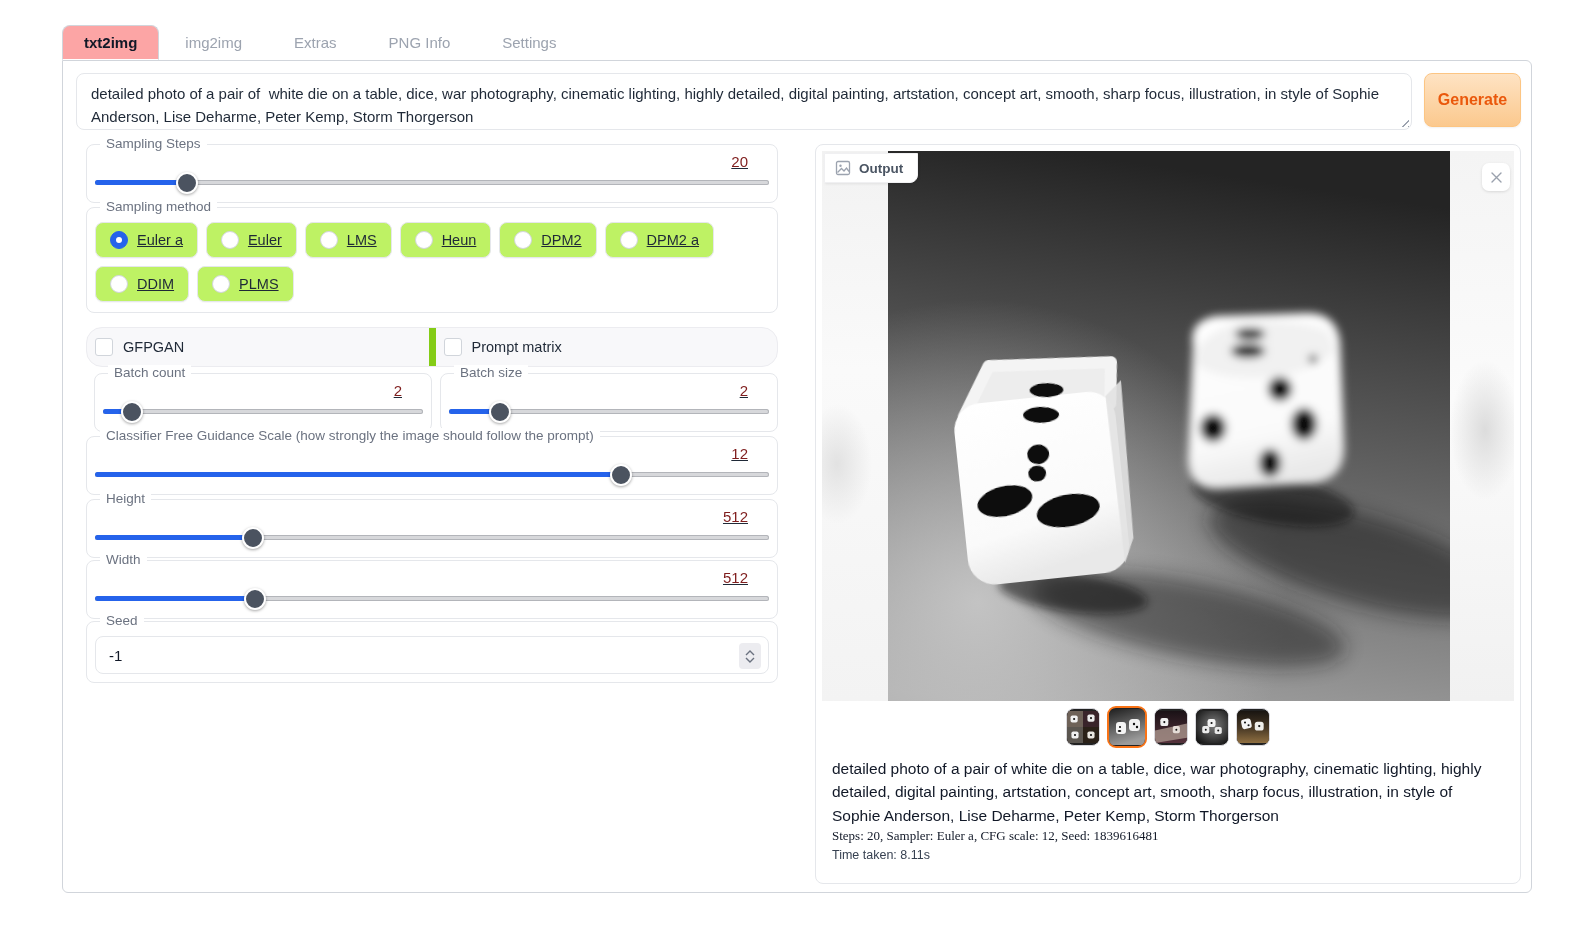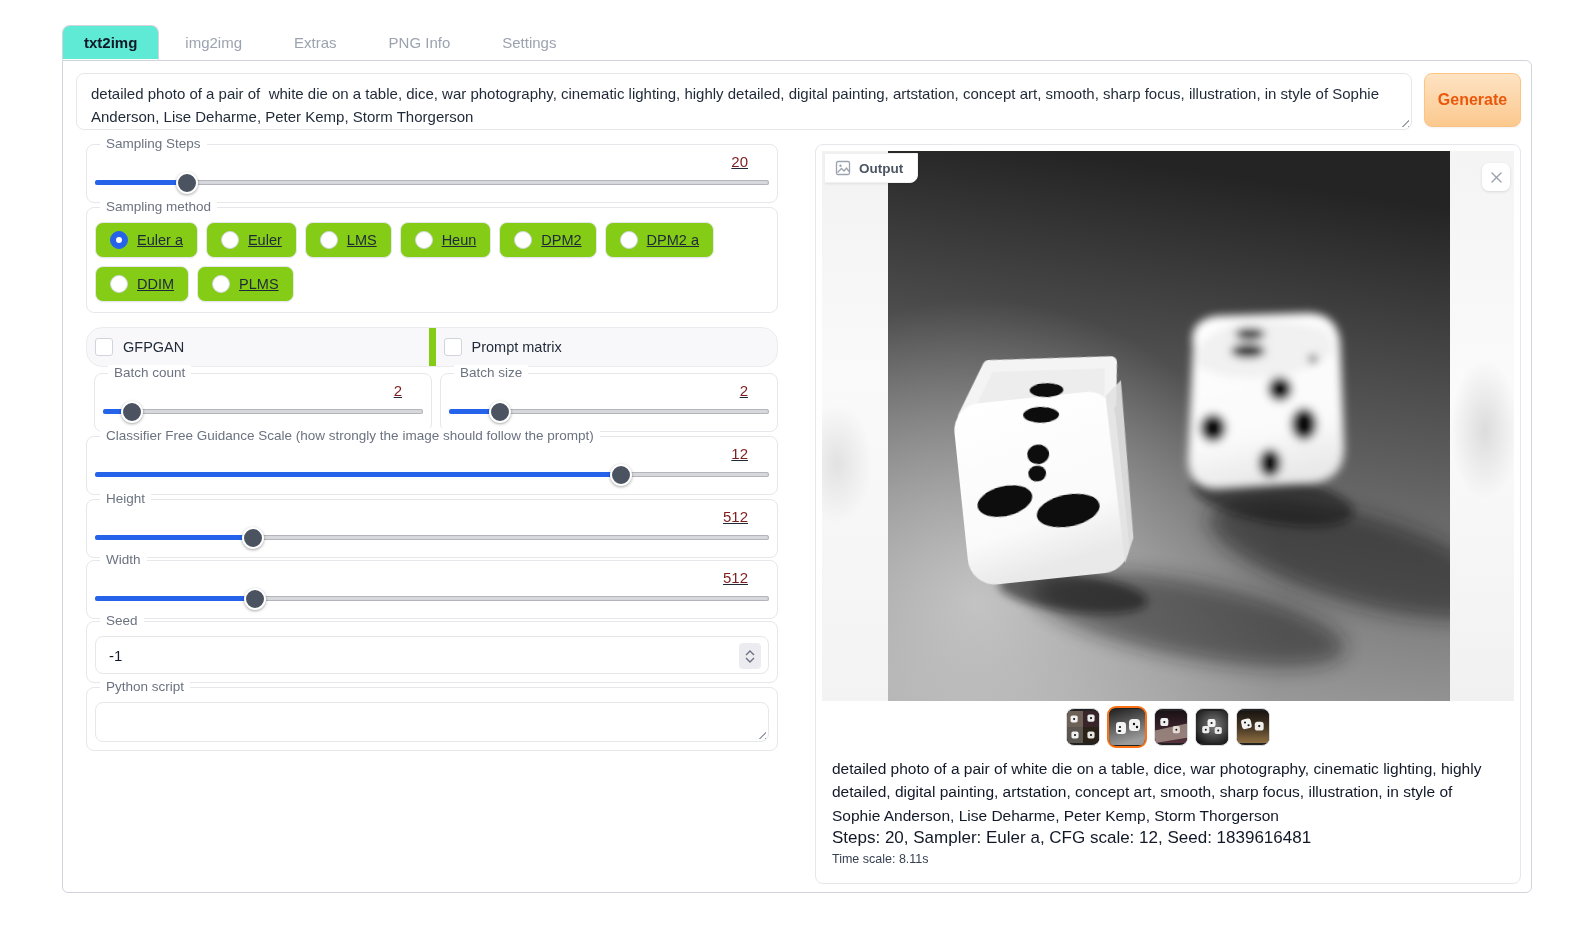--- a/index.html
+++ b/index.html
@@ -1,20 +1,20 @@
 <!DOCTYPE html>
 <html><head>
 <meta charset="utf-8">
 <style>
   * { margin:0; padding:0; box-sizing:border-box; }
   html,body { width:1594px; height:935px; background:#fff; font-family:"Liberation Sans",sans-serif; color:#1f2937; overflow:hidden; }
 
   .tabs { position:absolute; left:62px; top:25px; display:flex; align-items:flex-end; z-index:3; }
   .tab { padding:8px 26px; font-size:15px; color:#9ca3af; cursor:pointer; }
-  .tab.active { background:#5eead4; border:1px solid #d1d5db; border-bottom:1px solid #fff; border-radius:8px 8px 0 0; color:#111827; font-weight:700; padding:8px 21px; margin-bottom:-1px; }
+  .tab.active { background:#fca5a5; border:1px solid #d1d5db; border-bottom:1px solid #fff; border-radius:8px 8px 0 0; color:#111827; font-weight:700; padding:8px 21px; margin-bottom:-1px; }
 
   .app { position:absolute; left:62px; top:60px; width:1470px; height:833px; background:#fff; border:1px solid #d1d5db; border-radius:0 6px 6px 6px; padding:12px 10px 12px 13px; }
 
   .prompt-row { display:flex; gap:12px; margin-bottom:14px; }
   .prompt-box { flex:1; position:relative; border:1px solid #e5e7eb; border-radius:8px; height:57px; overflow:hidden; }
   .prompt-box textarea { width:100%; height:100%; border:none; outline:none; resize:none; font-family:"Liberation Sans",sans-serif; font-size:15px; line-height:1.55; color:#1f2937; padding:8px 14px; background:transparent; white-space:pre-wrap; }
   .resize-corner { position:absolute; right:2px; bottom:2px; width:11px; height:11px; clip-path:polygon(100% 0,100% 100%,0 100%); background:repeating-linear-gradient(-45deg,#9ca3af 0 1px,transparent 1px 4px); }
   .generate-btn { width:97px; height:54px; border:1px solid #fcc583; border-radius:8px; background:linear-gradient(180deg,#fee3c3 0%,#fbc98e 100%); color:#ea580c; font-weight:700; font-size:16px; font-family:"Liberation Sans",sans-serif; cursor:pointer; box-shadow:0 1px 2px rgba(0,0,0,.06); }
 
   .main-row { display:flex; align-items:flex-start; }
@@ -22,21 +22,21 @@
 
   .fieldset { position:relative; border:1px solid #e5e7eb; border-radius:8px; padding:12px 8px 8px; margin-bottom:4px; background:#fff;text-decoration:underline; }
   .legend { position:absolute; top:-9px; left:13px; background:#fff; padding:0 6px; font-size:13.5px; color:#6b7280; white-space:nowrap; }
   .slider-value { text-align:right; padding-right:21px; font-size:15px; font-weight:500; color:#7f1d1d; margin-top:-4px; }
   .slider { position:relative; height:22px; margin:2px 0 0; cursor:pointer; }
   .track { position:absolute; left:0; right:0; top:8px; height:5px; border-radius:3px; background:#d7d8db; box-shadow:inset 0 0 0 1px #b3b5ba; }
   .fill { position:absolute; left:0; top:0; height:5px; border-radius:3px; background:#2563eb; }
   .handle { position:absolute; top:0; width:22px; height:22px; margin-left:-11px; border-radius:50%; background:#4b5360; border:2px solid #fff; box-shadow:0 1px 3px rgba(0,0,0,.35); }
 
   .radio-row { display:flex; gap:8px; flex-wrap:wrap; padding:2px 0 2px; }
-  .radio-pill { display:flex; align-items:center; gap:9px; border:1px solid #e5e7eb; border-radius:8px; background:#84cc16; padding:8px 14px; font-size:14.5px; color:#1f2937; cursor:pointer; box-shadow:0 1px 1px rgba(0,0,0,.03); }
+  .radio-pill { display:flex; align-items:center; gap:9px; border:1px solid #e5e7eb; border-radius:8px; background:#bef264; padding:8px 14px; font-size:14.5px; color:#1f2937; cursor:pointer; box-shadow:0 1px 1px rgba(0,0,0,.03); }
   .radio-dot { width:18px; height:18px; border-radius:50%; border:1px solid #d1d5db; background:#fff; flex:none; }
   .radio-dot.checked { background:#2563eb; border-color:#2563eb; position:relative; }
   .radio-dot.checked::after { content:""; position:absolute; left:5px; top:5px; width:6px; height:6px; border-radius:50%; background:#fff; }
 
   .checkbox-row { display:flex; background:#f8f8fa; border:1px solid #ececf0; border-radius:16px; margin:14px 0 6px; }
   .checkbox-cell { flex:1; display:flex; align-items:center; gap:10px; padding:10px 8px; font-size:14.5px; color:#1f2937; cursor:pointer; }
   .checkbox-cell + .checkbox-cell { border-left:7px solid #84cc16; }
   .checkbox { width:18px; height:18px; border:1px solid #d1d5db; border-radius:3px; background:#fff; flex:none; }
 
   .pair-row { display:flex; gap:8px;margin-left:8px; }
@@ -65,21 +65,21 @@
   .output-chip { position:absolute; left:2px; top:2px; display:flex; align-items:center; gap:8px; background:#fff; border-radius:0 0 8px 0; border:1px solid #f0f0f2; padding:6px 14px 6px 10px; font-size:13.5px; font-weight:600; color:#4b5563; box-shadow:1px 1px 3px rgba(0,0,0,.08); }
   .close-btn { position:absolute; top:12px; right:4px; width:28px; height:28px; background:#fff; border:none; border-radius:7px; box-shadow:0 1px 3px rgba(0,0,0,.12); display:flex; align-items:center; justify-content:center; cursor:pointer; }
 
   .thumbs { display:flex; justify-content:center; align-items:center; gap:7px; height:52px; }
   .thumb { width:34px; height:38px; border-radius:8px; overflow:hidden; border:1px solid #d9d9de; cursor:pointer; padding:0; background:#222; }
   .thumb.selected { width:40px; height:42px; border:2.5px solid #f97316; border-radius:9px; }
   .thumb svg { display:block; width:100%; height:100%; }
 
   .caption { padding:4px 10px 0 10px; }
   .caption-prompt { font-size:15.5px; line-height:1.5; color:#111827; }
-  .caption-params { font-size:17px; color:#111827; margin-top:1px; }
+  .caption-params { font-size:13px; color:#111827; margin-top:1px;font-family:Liberation Serif, serif; }
   .caption-time { font-size:12.5px; color:#374151; margin-top:4px; }
 </style>
 </head>
 <body>
 
 <div class="tabs">
   <div class="tab active">txt2img</div>
   <div class="tab">img2img</div>
   <div class="tab">Extras</div>
   <div class="tab">PNG Info</div>
@@ -225,27 +225,20 @@
             <svg width="10" height="6" viewBox="0 0 10 6">
                 <polyline points="1,5 5,1 9,5" fill="none" stroke="#6b7280" stroke-width="1.4"></polyline>
               </svg>
             <svg width="10" height="6" viewBox="0 0 10 6">
                 <polyline points="1,1 5,5 9,1" fill="none" stroke="#6b7280" stroke-width="1.4"></polyline>
               </svg>
           </div>
         </div>
       </div>
 
-      <div class="fieldset">
-        <div class="legend">Python script</div>
-        <div class="script-box">
-          <textarea spellcheck="false" style=""></textarea>
-          <div class="resize-corner"></div>
-        </div>
-      </div>
     </div>
 
     <div class="output-panel">
       <div class="stage">
         <div class="strip left"></div>
 
         <svg class="gen-image" viewBox="0 0 562 550">
           <defs>
             <linearGradient id="bgGrad" x1="0.3" y1="0" x2="0.15" y2="1">
               <stop offset="0" stop-color="#242424"></stop>
@@ -411,17 +404,17 @@
               <circle cx="13" cy="16" r="1.2" fill="#111"></circle>
               <rect x="20" y="12" width="10" height="10" rx="3" fill="#efeeea"></rect>
               <circle cx="25" cy="17" r="1.3" fill="#111"></circle>
             </svg>
         </button>
       </div>
 
       <div class="caption">
         <div class="caption-prompt">detailed photo of a pair of white die on a table, dice, war photography, cinematic lighting, highly detailed, digital painting, artstation, concept art, smooth, sharp focus, illustration, in style of Sophie Anderson, Lise Deharme, Peter Kemp, Storm Thorgerson</div>
         <div class="caption-params">Steps: 20, Sampler: Euler a, CFG scale: 12, Seed: 1839616481</div>
-        <div class="caption-time">Time scale: 8.11s</div>
+        <div class="caption-time">Time taken: 8.11s</div>
       </div>
     </div>
   </div>
 </div>
 
 </body></html>

